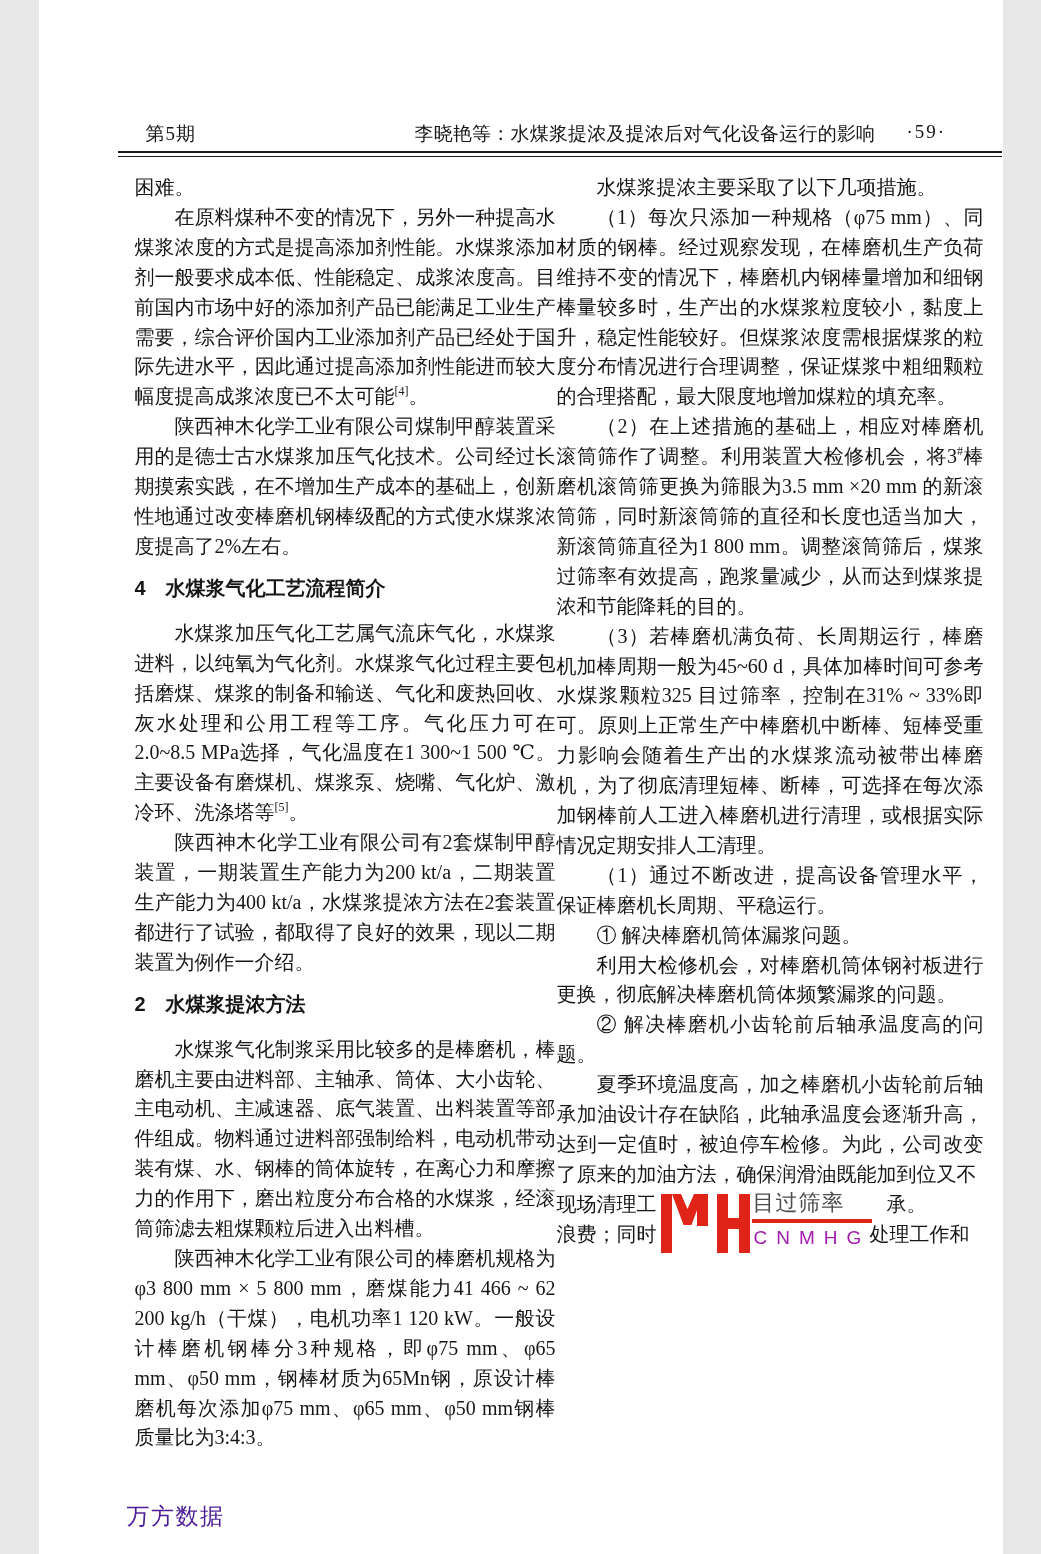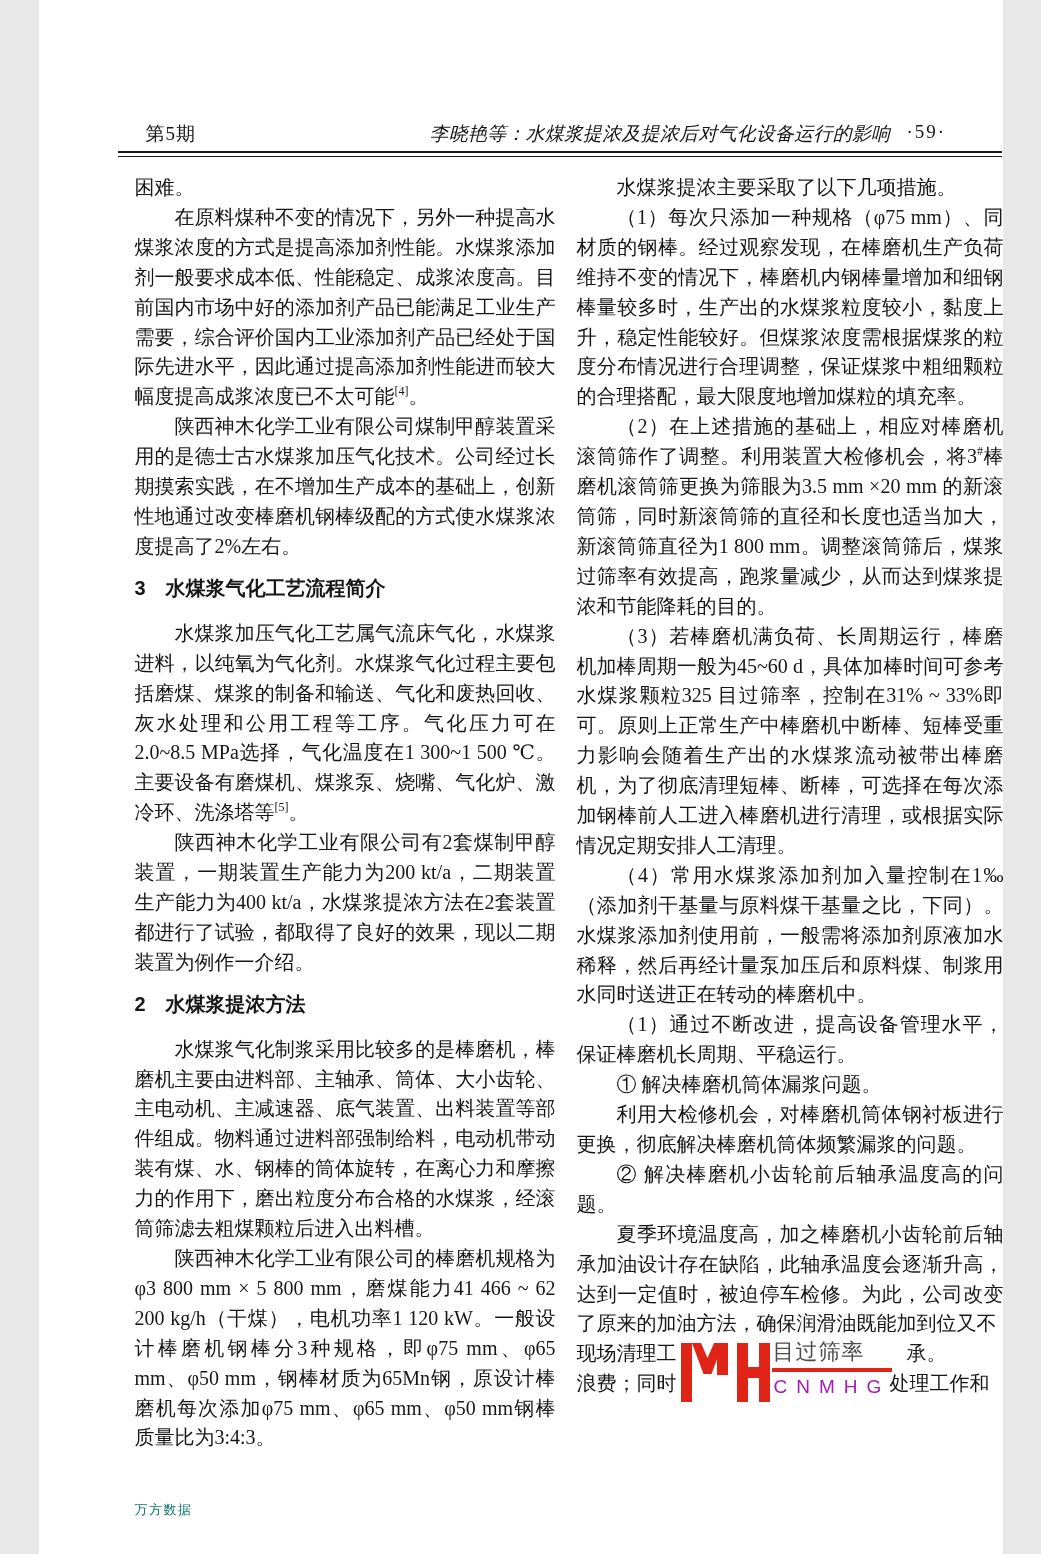--- a/index.html
+++ b/index.html
@@ -8,30 +8,30 @@
     width:964px;height:1554px;
     background:#ffffff;
     margin:0 auto;
     overflow:hidden;
     font-family:"Liberation Serif","DejaVu Serif",serif;
     color:#161616;
   }
   
   .header{position:absolute;left:0;top:121px;width:1041px;height:28px;font-size:19px;}
   .issue{position:absolute;left:107px;top:0;letter-spacing:1px;}
-  .htitle{position:absolute;left:391px;top:0;letter-spacing:0.2px;font-style:italic;}
+  .htitle{position:absolute;left:376px;top:0;letter-spacing:0.2px;}
   .pageno{position:absolute;left:868px;top:0;letter-spacing:2px;}
   .header-rule{
     position:absolute;left:79px;top:151px;width:884px;height:3px;
     border-top:2.5px solid #1a1a1a;border-bottom:1.5px solid #1a1a1a;
   }
   
   .col{position:absolute;top:173px;font-size:20px;line-height:29.9px;text-align:justify;}
   .col-left{left:96px;width:421px;}
-  .col-right{left:538px;width:427px;}
+  .col-right{left:518px;width:427px;}
   .col p{margin:0;padding:0;text-align:justify;text-align-last:left;}
   .indent{text-indent:2em;}
   .noindent{text-indent:0;}
   sup{font-size:12px;line-height:0;vertical-align:super;letter-spacing:0;}
   .sec{
     font-family:"Liberation Sans","DejaVu Sans",sans-serif;
     font-weight:bold;font-size:20px;line-height:30px;
     margin:11px 0 16px 0;text-align:left;
   }
   
@@ -50,53 +50,52 @@
   .wm-underline{position:absolute;left:195px;top:29px;width:120px;height:4px;}
   .wm-latin{
     position:absolute;left:197px;top:34px;
     font-family:"Liberation Sans","DejaVu Sans",sans-serif;
     font-size:19px;line-height:28px;letter-spacing:9px;
   }
   
   .footer{
     position:absolute;left:88px;top:1501px;
     font-family:"Liberation Sans","DejaVu Sans",sans-serif;
-    font-size:13px;letter-spacing:1.5px;color:#0f766e;margin-left:8px;
+    font-size:23px;letter-spacing:1.5px;color:#4c1d95;
   }
 </style>
 </head>
 <body>
 
 <div class="page">
 
   <div class="header">
     <span class="issue">第5期</span>
     <span class="htitle">李晓艳等：水煤浆提浓及提浓后对气化设备运行的影响</span>
     <span class="pageno">·59·</span>
   </div>
   <div class="header-rule"></div>
 
   <div class="col col-left">
     <p class="noindent">困难。</p>
     <p class="indent"><span>在原料煤种不变的情况下，另外一种提高水煤浆浓度的方式是提高添加剂性能。水煤浆添加剂一般要求成本低、性能稳定、成浆浓度高。目前国内市场中好的添加剂产品已能满足工业生产需要，综合评价国内工业添加剂产品已经处于国际先进水平，因此通过提高添加剂性能进而较大幅度提高成浆浓度已不太可能</span><sup>[4]</sup><span>。</span></p>
     <p class="indent">陕西神木化学工业有限公司煤制甲醇装置采用的是德士古水煤浆加压气化技术。公司经过长期摸索实践，在不增加生产成本的基础上，创新性地通过改变棒磨机钢棒级配的方式使水煤浆浓度提高了2%左右。</p>
-    <h3 class="sec">3　水煤浆气化工艺流程简介</h3>
+    <h3 class="sec">4　水煤浆气化工艺流程简介</h3>
     <p class="indent"><span>水煤浆加压气化工艺属气流床气化，水煤浆进料，以纯氧为气化剂。水煤浆气化过程主要包括磨煤、煤浆的制备和输送、气化和废热回收、灰水处理和公用工程等工序。气化压力可在2.0~8.5 MPa选择，气化温度在1 300~1 500 ℃。主要设备有磨煤机、煤浆泵、烧嘴、气化炉、激冷环、洗涤塔等</span><sup>[5]</sup><span>。</span></p>
     <p class="indent">陕西神木化学工业有限公司有2套煤制甲醇装置，一期装置生产能力为200 kt/a，二期装置生产能力为400 kt/a，水煤浆提浓方法在2套装置都进行了试验，都取得了良好的效果，现以二期装置为例作一介绍。</p>
     <h3 class="sec">2　水煤浆提浓方法</h3>
     <p class="indent">水煤浆气化制浆采用比较多的是棒磨机，棒磨机主要由进料部、主轴承、筒体、大小齿轮、主电动机、主减速器、底气装置、出料装置等部件组成。物料通过进料部强制给料，电动机带动装有煤、水、钢棒的筒体旋转，在离心力和摩擦力的作用下，磨出粒度分布合格的水煤浆，经滚筒筛滤去粗煤颗粒后进入出料槽。</p>
     <p class="indent">陕西神木化学工业有限公司的棒磨机规格为φ3 800 mm × 5 800 mm，磨煤能力41 466 ~ 62 200 kg/h（干煤），电机功率1 120 kW。一般设计棒磨机钢棒分3种规格，即φ75 mm、φ65 mm、φ50 mm，钢棒材质为65Mn钢，原设计棒磨机每次添加φ75 mm、φ65 mm、φ50 mm钢棒质量比为3:4:3。</p>
   </div>
 
   <div class="col col-right">
     <p class="indent">水煤浆提浓主要采取了以下几项措施。</p>
     <p class="indent">（1）每次只添加一种规格（φ75 mm）、同材质的钢棒。经过观察发现，在棒磨机生产负荷维持不变的情况下，棒磨机内钢棒量增加和细钢棒量较多时，生产出的水煤浆粒度较小，黏度上升，稳定性能较好。但煤浆浓度需根据煤浆的粒度分布情况进行合理调整，保证煤浆中粗细颗粒的合理搭配，最大限度地增加煤粒的填充率。</p>
     <p class="indent"><span>（2）在上述措施的基础上，相应对棒磨机滚筒筛作了调整。利用装置大检修机会，将3</span><sup>#</sup><span>棒磨机滚筒筛更换为筛眼为3.5 mm ×20 mm 的新滚筒筛，同时新滚筒筛的直径和长度也适当加大，新滚筒筛直径为1 800 mm。调整滚筒筛后，煤浆过筛率有效提高，跑浆量减少，从而达到煤浆提浓和节能降耗的目的。</span></p>
     <p class="indent">（3）若棒磨机满负荷、长周期运行，棒磨机加棒周期一般为45~60 d，具体加棒时间可参考水煤浆颗粒325 目过筛率，控制在31% ~ 33%即可。原则上正常生产中棒磨机中断棒、短棒受重力影响会随着生产出的水煤浆流动被带出棒磨机，为了彻底清理短棒、断棒，可选择在每次添加钢棒前人工进入棒磨机进行清理，或根据实际情况定期安排人工清理。</p>
-    <p class="indent">（4）常用水煤浆添加剂加入量控制在1‰（添加剂干基量与原料煤干基量之比，下同）。水煤浆添加剂使用前，一般需将添加剂原液加水稀释，然后再经计量泵加压后和原料煤、制浆用水同时送进正在转动的棒磨机中。</p>
     <p class="indent">（1）通过不断改进，提高设备管理水平，保证棒磨机长周期、平稳运行。</p>
     <p class="indent">① 解决棒磨机筒体漏浆问题。</p>
     <p class="indent">利用大检修机会，对棒磨机筒体钢衬板进行更换，彻底解决棒磨机筒体频繁漏浆的问题。</p>
     <p class="indent">② 解决棒磨机小齿轮前后轴承温度高的问题。</p>
     <p class="indent">夏季环境温度高，加之棒磨机小齿轮前后轴承加油设计存在缺陷，此轴承温度会逐渐升高，达到一定值时，被迫停车检修。为此，公司改变了原来的加油方法，确保润滑油既能加到位又不</p>
 
     <div class="p10-tail">
       <div class="tail-line"><span>现场清理工</span><span class="gap gap-b"></span><span>承。</span></div>
       <div class="tail-line"><span>浪费；同时</span><span class="gap gap-a"></span><span>处理工作和</span></div>
 

